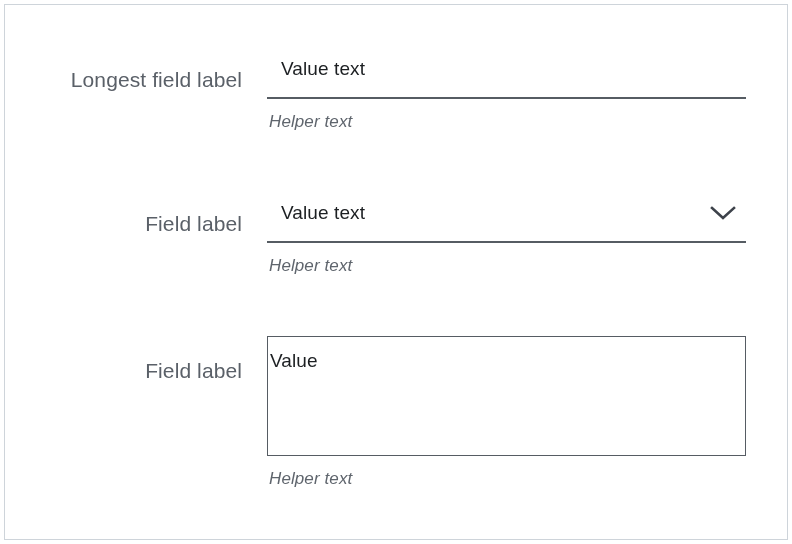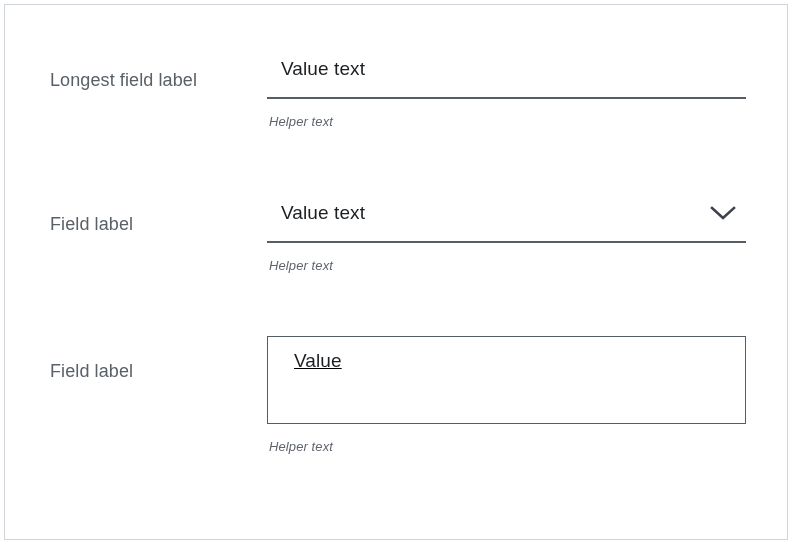--- a/index.html
+++ b/index.html
@@ -38,22 +38,22 @@
   .field-row {
     position: absolute;
     left: 0;
     width: 100%;
   }
 
   .field-label {
     position: absolute;
     left: 45px;
     width: 192px;
-    text-align: left;
-    font-size: 18px;
+    text-align: right;
+    font-size: 21px;
     line-height: 24px;
     color: #5a6068;
     font-weight: 400;
     letter-spacing: 0.1px;
     white-space: nowrap;
   }
 
   .field-control {
     position: absolute;
     left: 262px;
@@ -84,39 +84,38 @@
     display: flex;
     align-items: center;
     justify-content: center;
     margin-right: 4px;
   }
   .chevron-slot svg { display: block; }
 
   
   .textarea-box {
     position: relative;
-    height: 88px;
+    height: 120px;
     border: 1.5px solid #565c63;
     background: #ffffff;
-    padding: 12px 26px;
-    text-decoration: underline;
+    padding: 12px 2px;
   }
   .textarea-box .value {
     font-size: 19px;
     line-height: 24px;
     color: #1c1f22;
     letter-spacing: 0.1px;
     white-space: pre-wrap;
   }
 
   
   .helper-text {
     margin-top: 12px;
     padding-left: 2px;
-    font-size: 13px;
+    font-size: 17px;
     line-height: 21px;
     font-style: italic;
     color: #5f656d;
     letter-spacing: 0.1px;
     white-space: nowrap;
   }
   .helper-text.boxed { padding-left: 2px; }
 </style>
 </head>
 <body>

